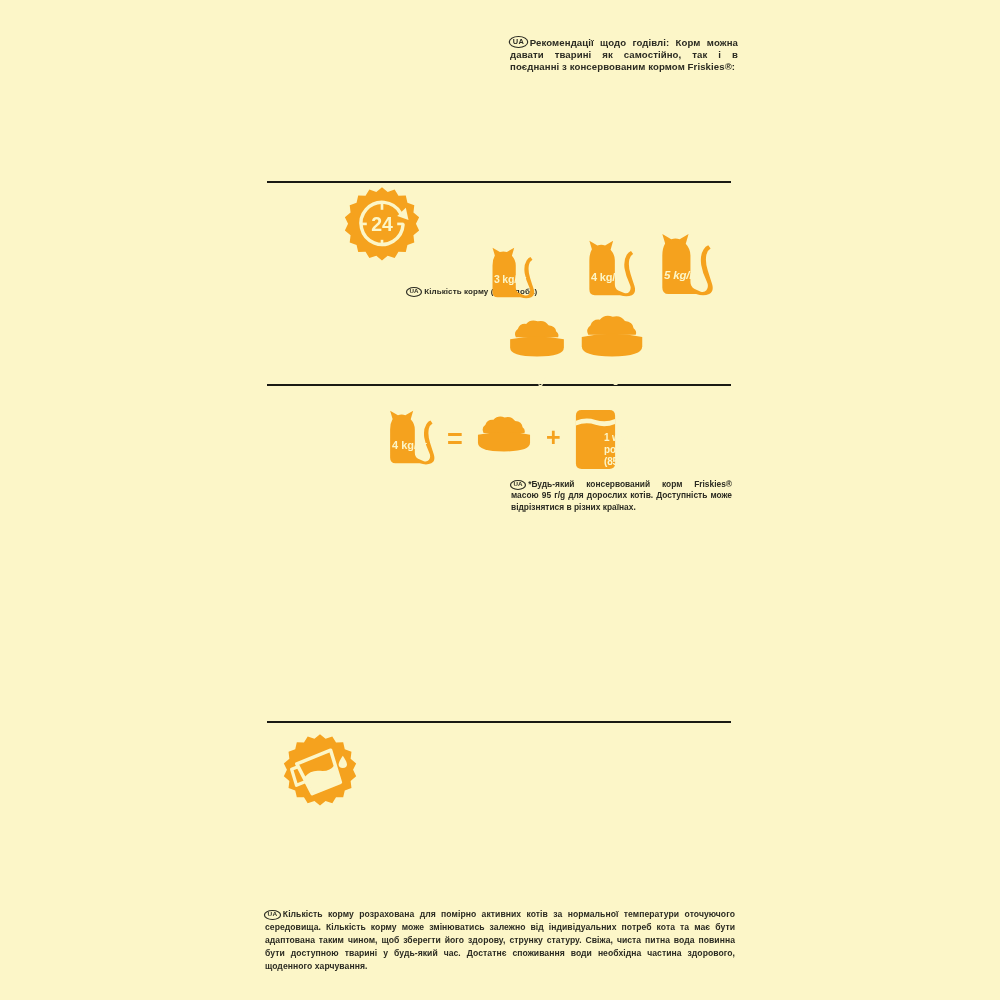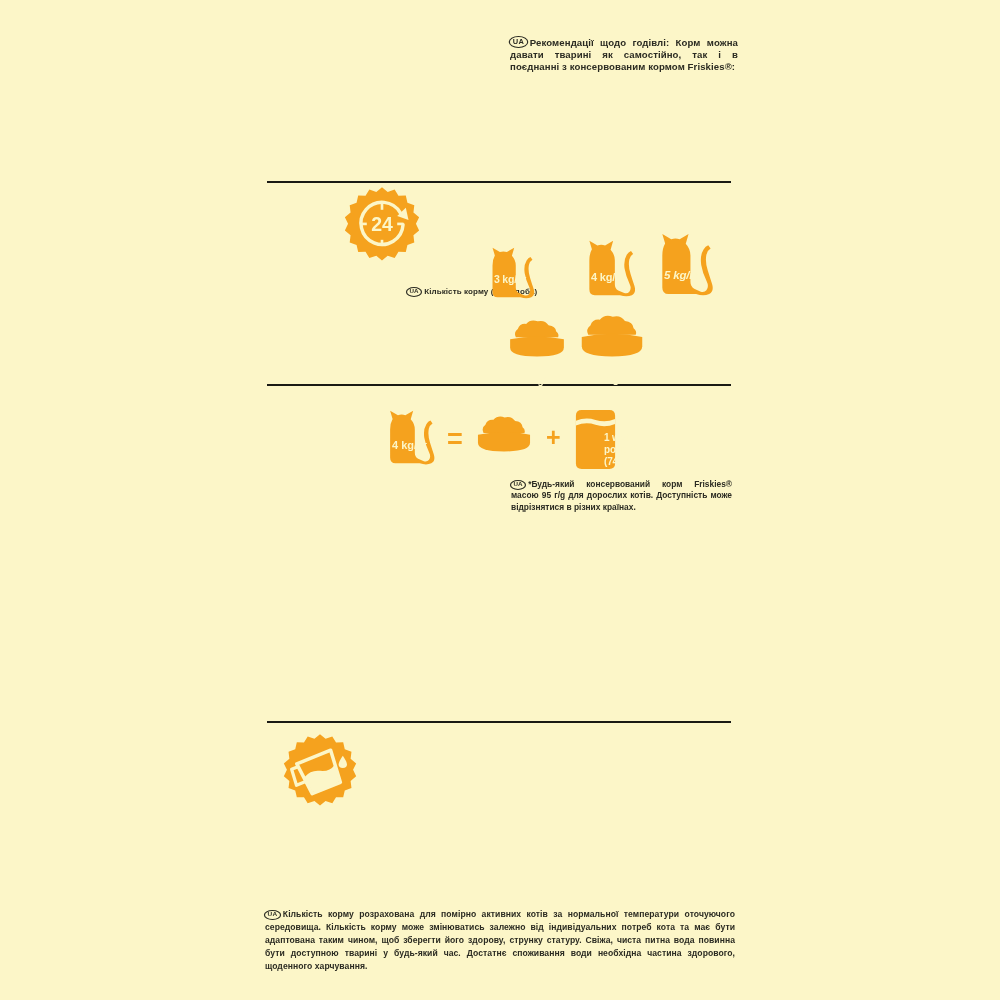--- a/index.html
+++ b/index.html
@@ -245,21 +245,21 @@
 
   <div class="eq-row" style="left:571px; top:409px;">
     <svg viewBox="0 0 60 74" width="49" height="61">
       <path fill="#f5a21e" d="M6 8 Q6 1 13 1 L47 1 Q54 1 54 8 L54 66 Q54 73 47 73 L13 73 Q6 73 6 66 Z"></path>
       <path fill="#fcf6c8" d="M6 14 Q18 9 30 13 Q42 17 54 12 L54 18 Q42 23 30 19 Q18 15 6 20 Z"></path>
     </svg>
   </div>
   <div class="pouch-text">
     <span>1 wet</span><br>
     <span>pouch*</span><br>
-    <span>(74 g/г)</span>
+    <span>(85 g/г)</span>
   </div>
 
   <div class="footnote">
     <span class="ua-badge">UA</span><span>*Будь-який консервований корм Friskies® масою 95 г/g для дорослих котів. Доступність може відрізнятися в різних країнах.</span>
   </div>
 
   <div class="rosette rosette-water">
     <svg viewBox="0 0 100 100" width="76" height="76">
       <path fill="#f5a21e" d="M50 1.5 L57.3 7.6 L66.2 4.6 L71.1 12.6 L80.5 12.3 L82.6 21.4 L91.4 24.6 L90.3 34 L97.6 40 L93.5 48.5 L97.6 57 L90.3 63 L91.4 72.4 L82.6 75.6 L80.5 84.7 L71.1 84.4 L66.2 92.4 L57.3 89.4 L50 95.5 L42.7 89.4 L33.8 92.4 L28.9 84.4 L19.5 84.7 L17.4 75.6 L8.6 72.4 L9.7 63 L2.4 57 L6.5 48.5 L2.4 40 L9.7 34 L8.6 24.6 L17.4 21.4 L19.5 12.3 L28.9 12.6 L33.8 4.6 L42.7 7.6 Z"></path>
       <g transform="rotate(-22 50 52)">

